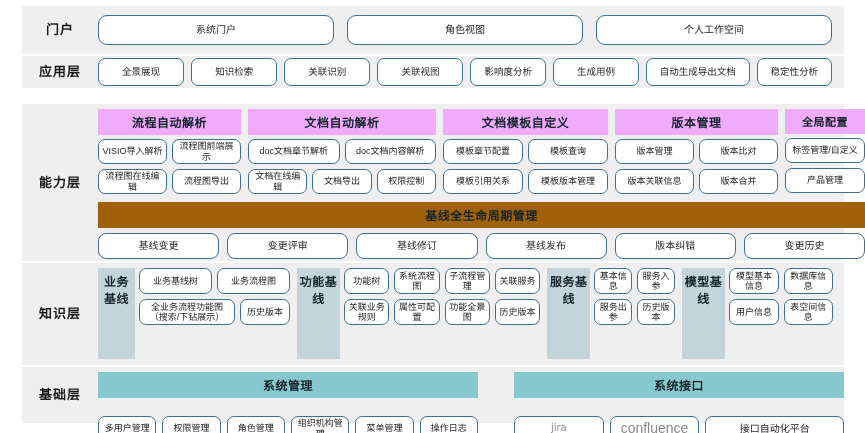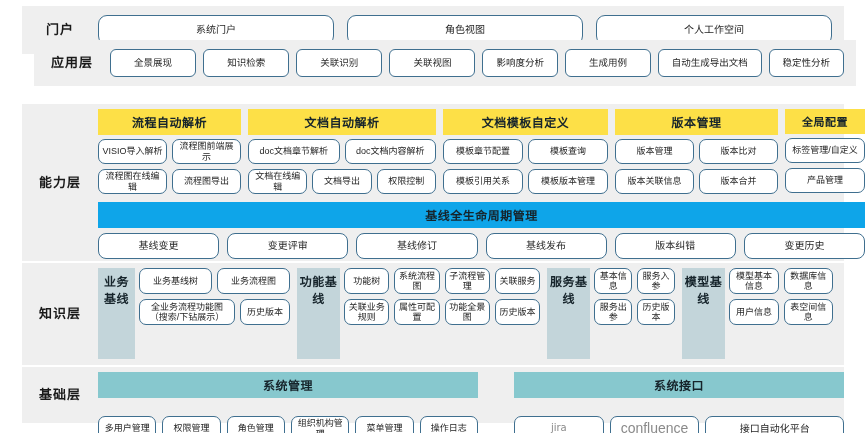--- a/index.html
+++ b/index.html
@@ -70,29 +70,29 @@
     padding-right: 12px;
   }
   .portal-row .pill {
     flex: 1 1 0;
     height: 30px;
     font-size: 10px;
     border-radius: 9px;
   }
 
   
-  #row-app { top: 40px; height: 46px; margin-left: 12px; }
+  #row-app { top: 56px; height: 32px; }
   .app-row {
     display: flex;
     gap: 7px;
     align-items: center;
     height: 100%;
     padding-right: 12px;
   }
-  .app-row .pill { height: 28px; font-size: 9.5px; border-radius: 6px; }
+  .app-row .pill { height: 28px; font-size: 9.5px; }
   .app-row .pill.w1 { flex: 1.02 1 0; }
   .app-row .pill.w2 { flex: 0.88 1 0; }
   .app-row .pill.w3 { flex: 1.25 1 0; }
 
   
   #row-cap { top: 104px; height: 157px; }
   .cap-wrap {
     height: 100%;
     padding: 5px 12px 6px 0;
     display: flex;
@@ -105,36 +105,36 @@
     flex: 0 0 auto;
   }
   .cap-group { display: flex; flex-direction: column; gap: 4px; }
   .cap-group.g1 { flex: 0 0 143px; }
   .cap-group.g2 { flex: 0 0 188px; }
   .cap-group.g3 { flex: 0 0 165px; }
   .cap-group.g4 { flex: 0 0 163px; }
   .cap-group.g5 { flex: 0 0 80px; }
 
   .grp-head {
-    background: #fde047;
+    background: #f0abfc;
     color: #16242b;
     font-size: 12px;
     font-weight: bold;
     text-align: center;
     padding: 4px 0 5px;
     letter-spacing: .5px;
   }
   .grp-head.small { font-size: 11px; }
   .grp-rows { display: flex; flex-direction: column; gap: 5px; }
   .grp-line { display: flex; gap: 5px; }
   .grp-line .pill { height: 25px; flex: 1 1 0; }
 
   
   .cap-full { margin-top: 3px; }
-  .cap-full .grp-head { background: #0ea5e9; }
+  .cap-full .grp-head { background: #a16207; }
   .cap-full .grp-line { margin-top: 5px; gap: 8px; }
   .cap-full .grp-line .pill { height: 26px; font-size: 10px; border-radius: 8px; }
 
   
   #row-know { top: 263px; height: 102px; }
   .know-wrap {
     height: 100%;
     padding: 5px 12px 6px 0;
     display: flex;
     gap: 7px;

